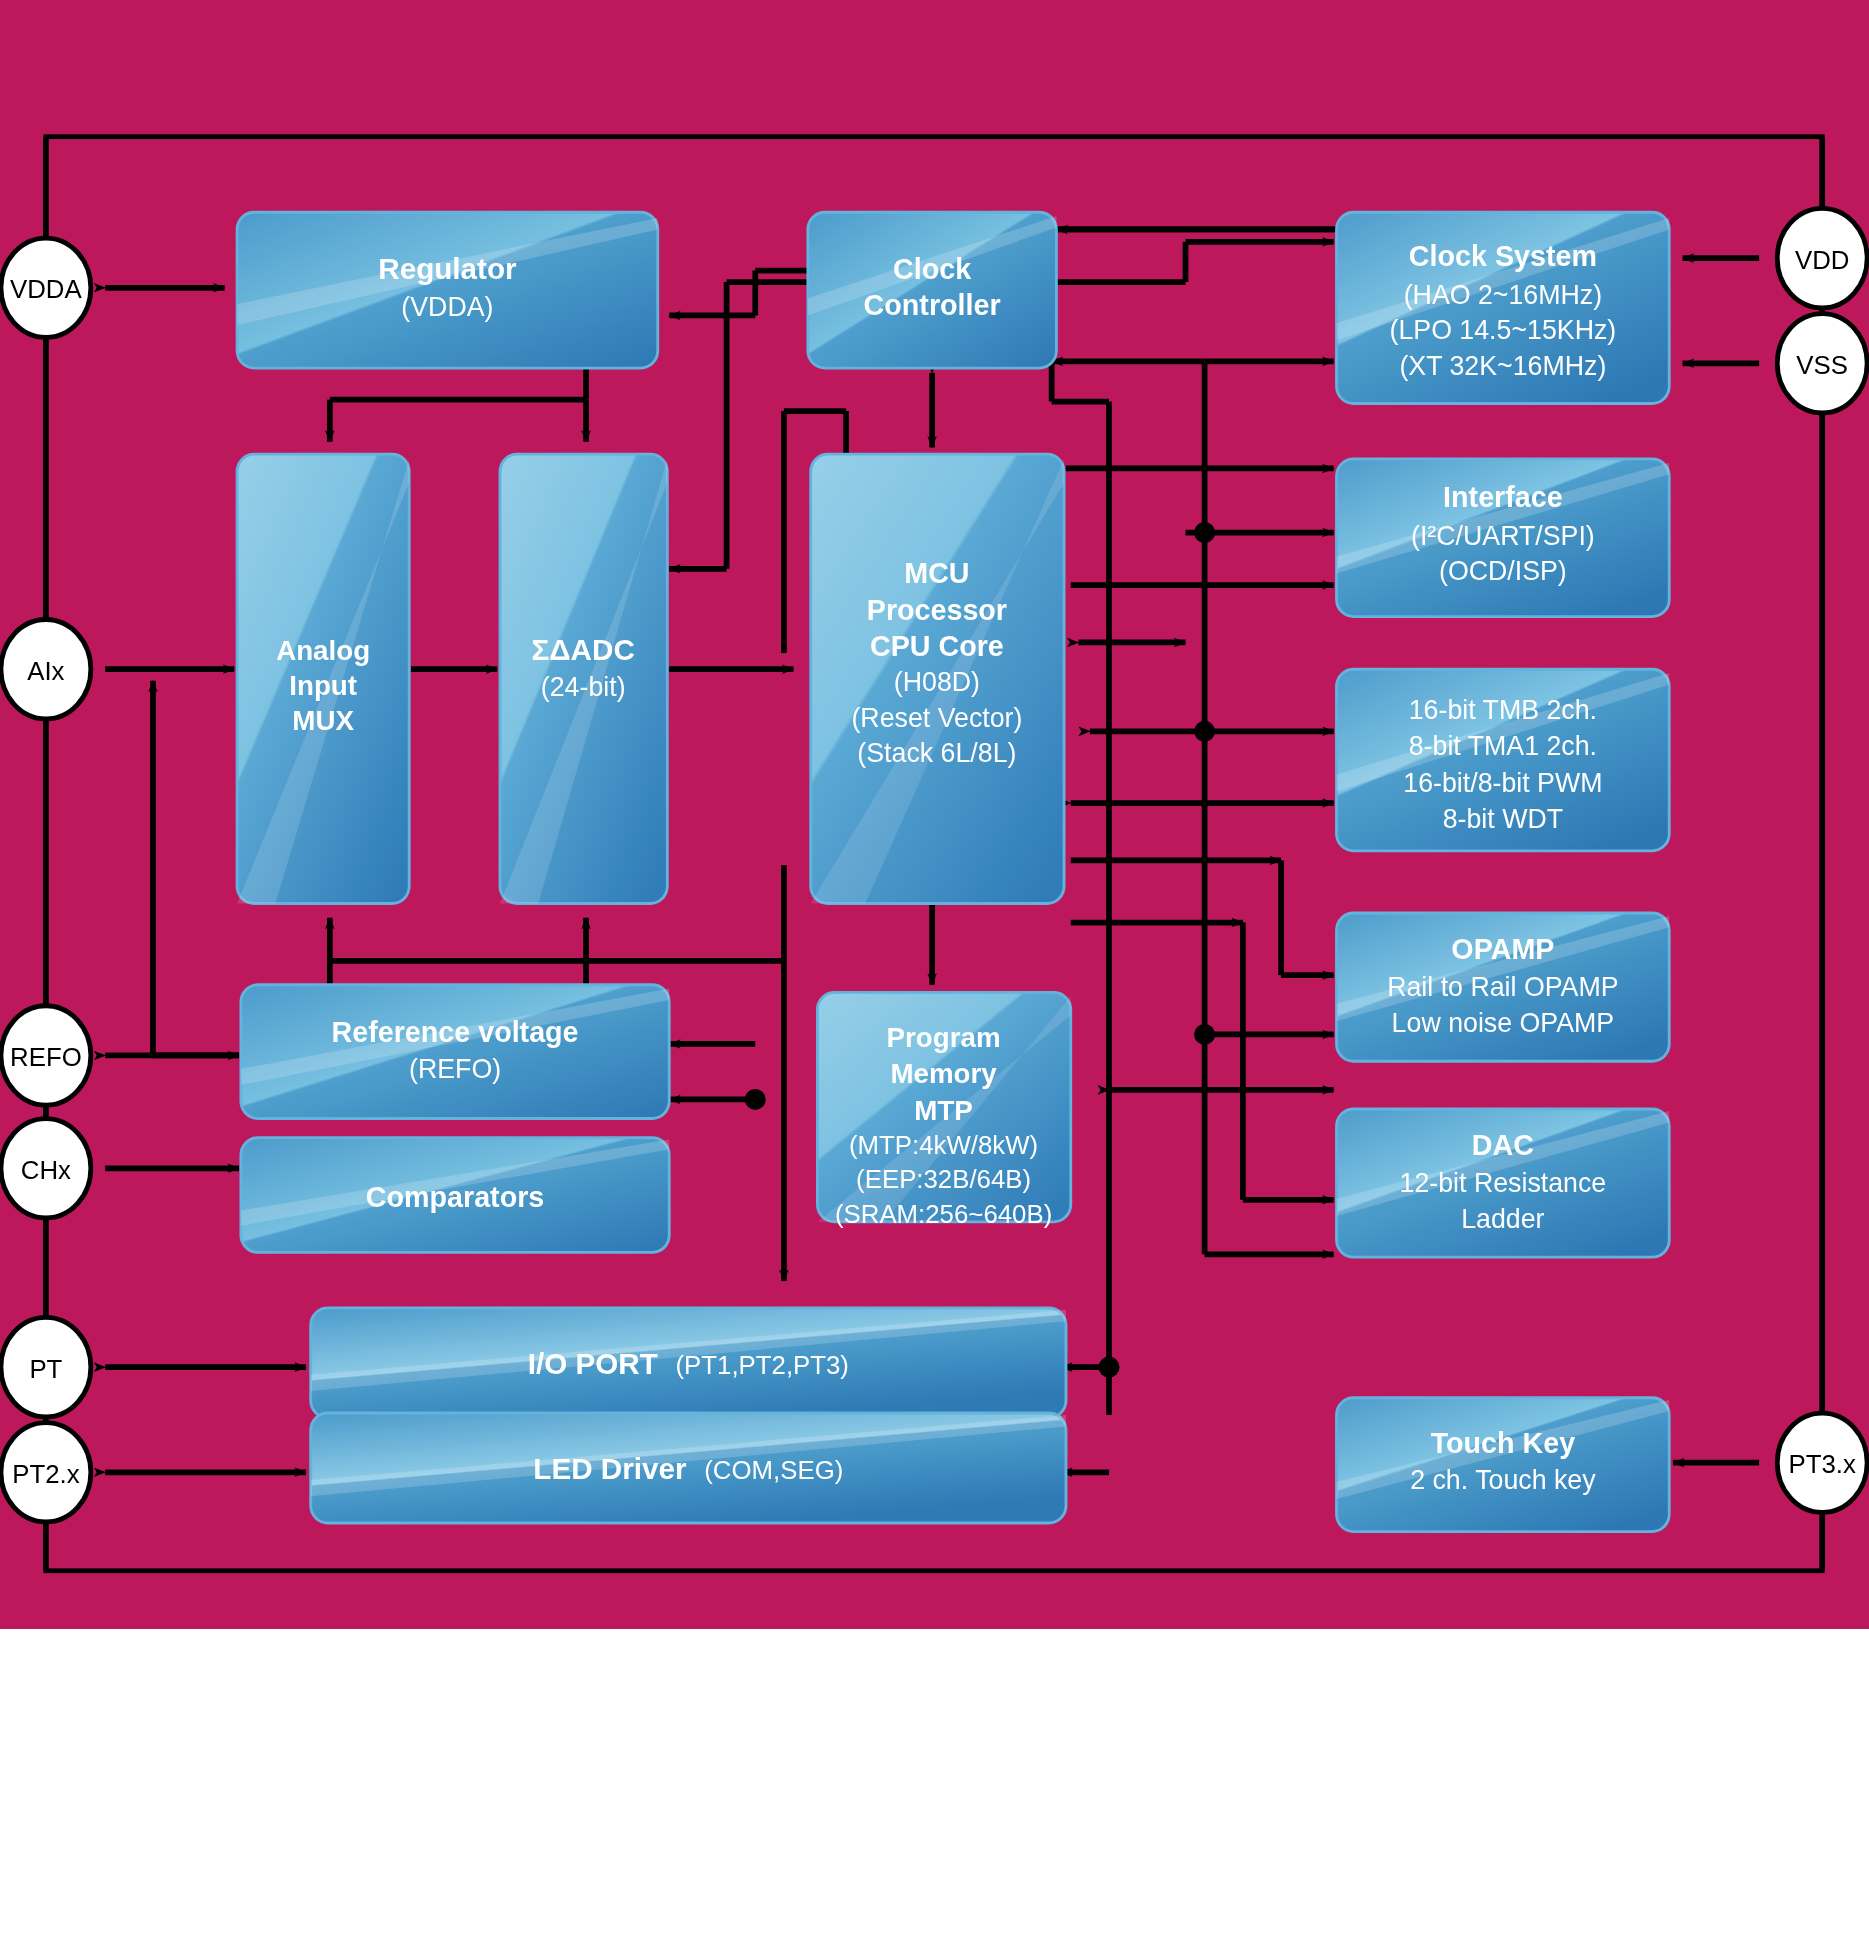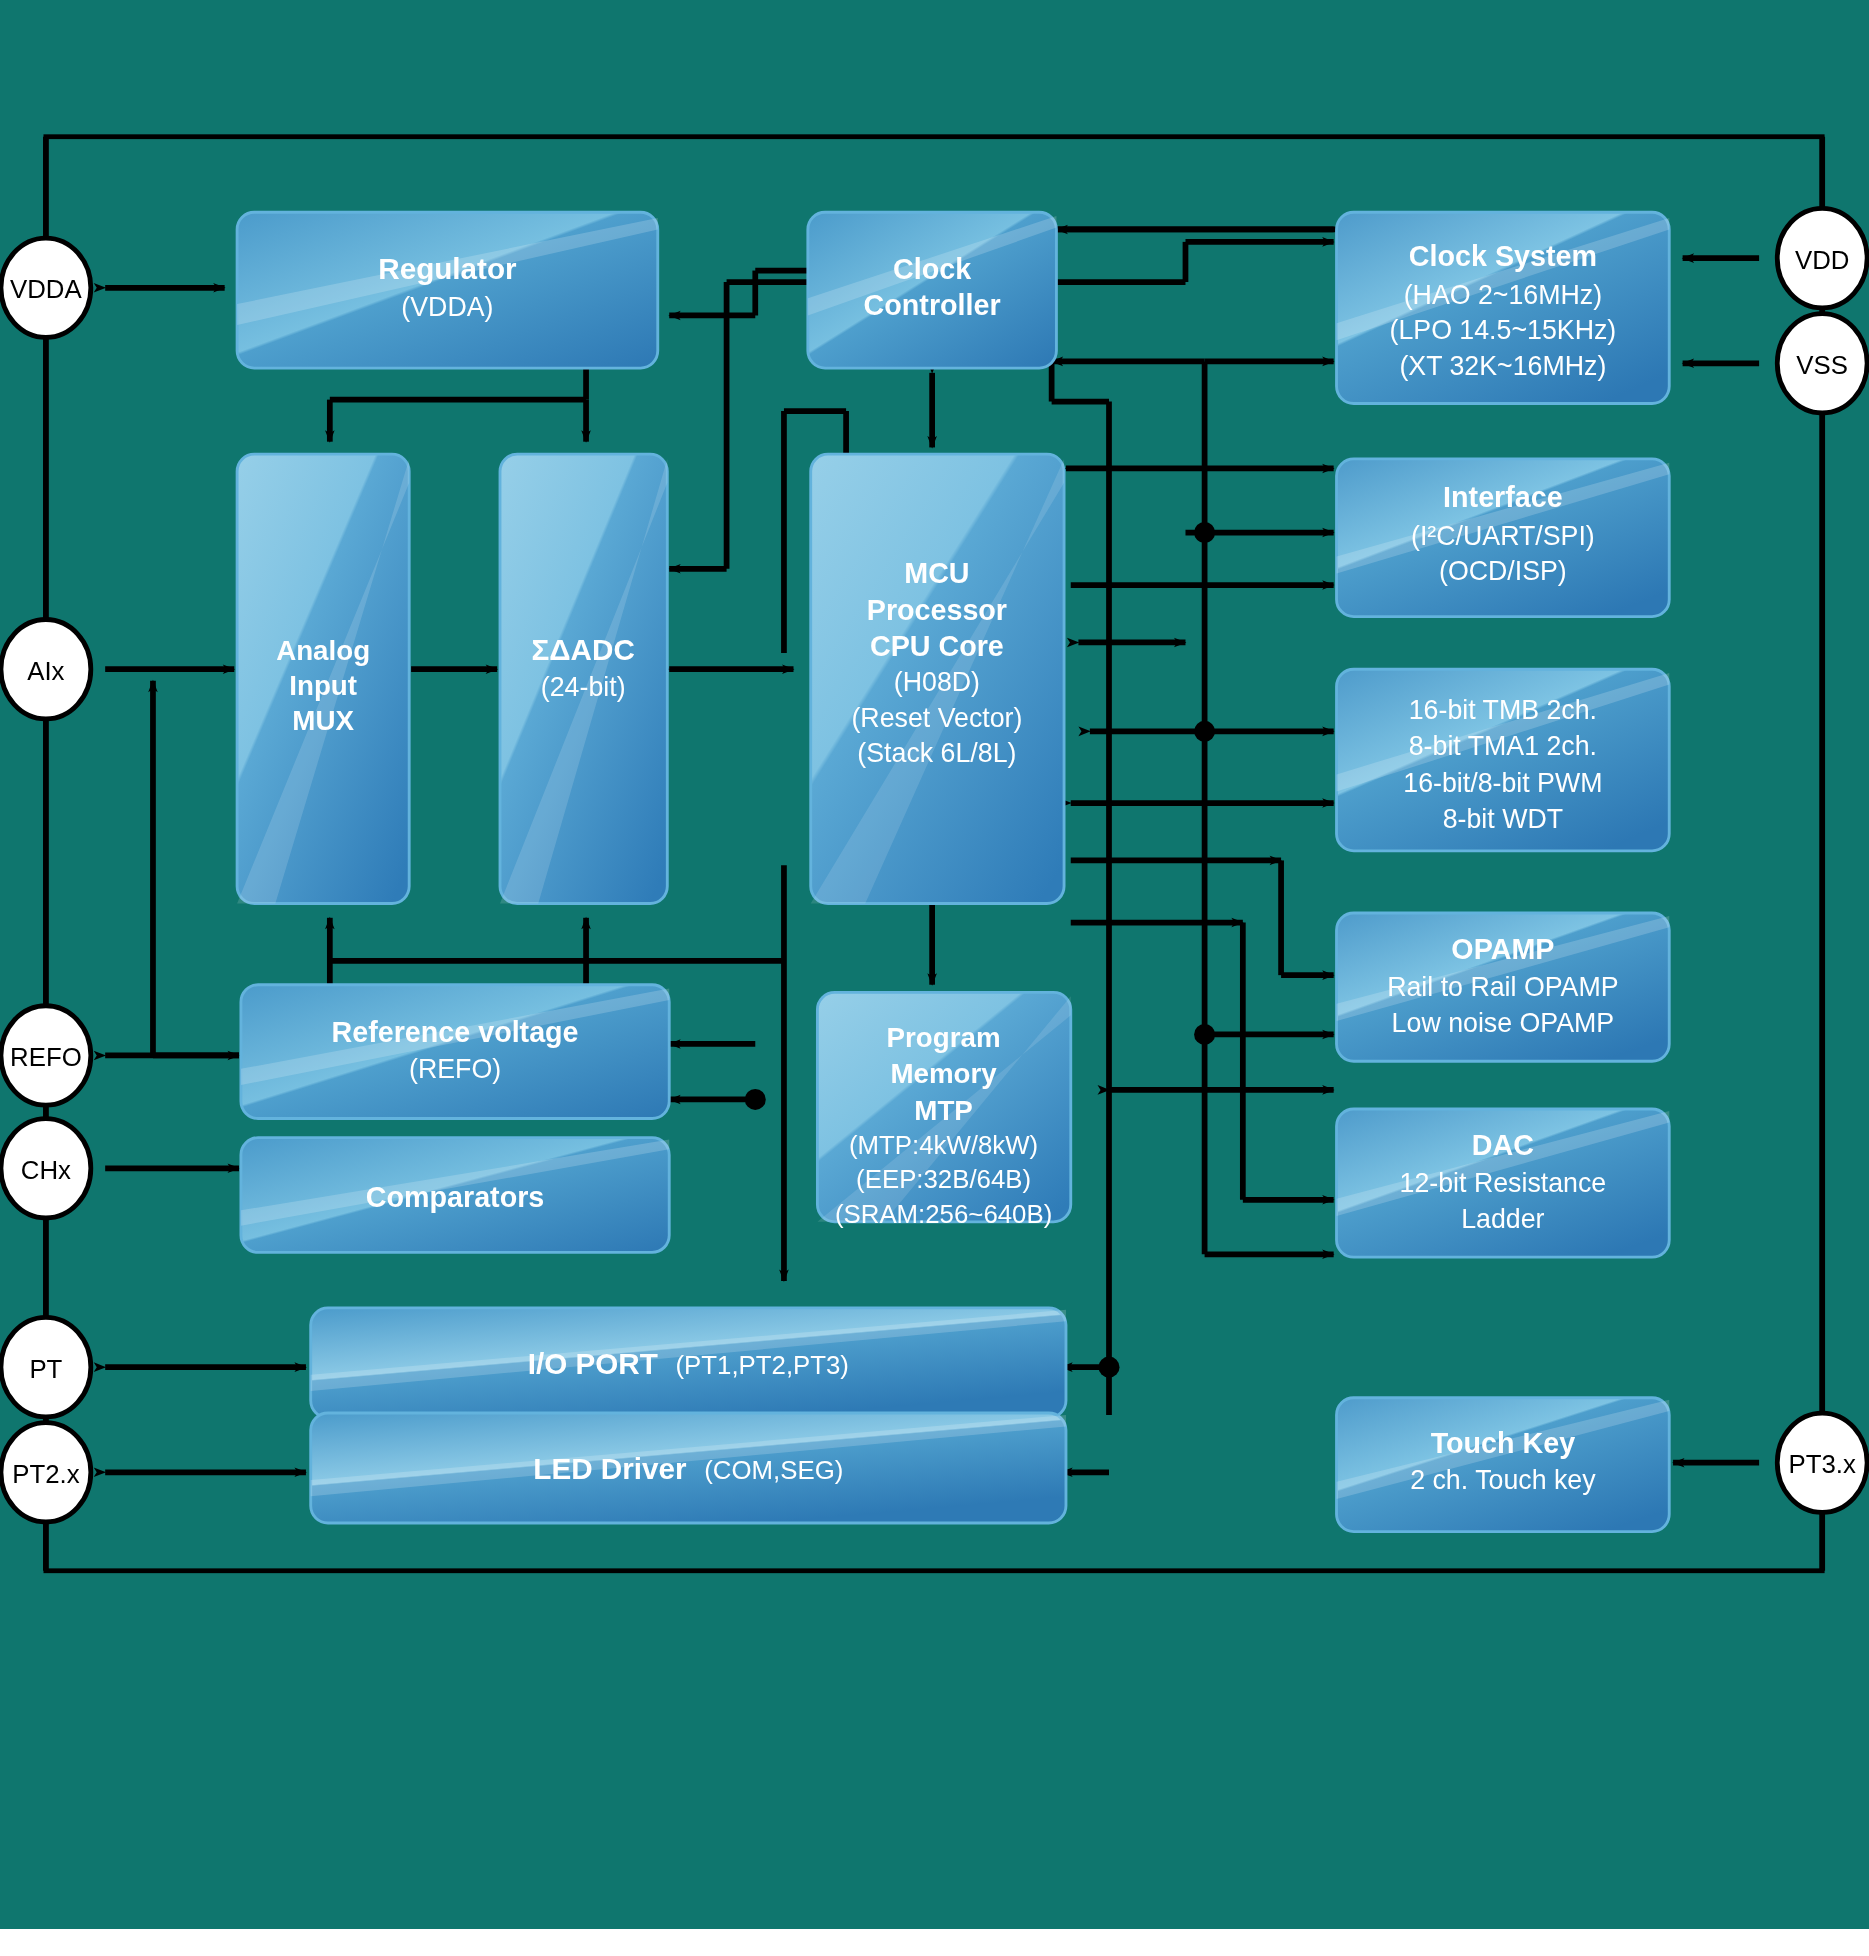--- a/index.html
+++ b/index.html
@@ -1,17 +1,17 @@
 <!DOCTYPE html>
 <html><head>
 <meta charset="utf-8">
 <style>
   html,body{margin:0;padding:0;background:#ffffff;}
   body{font-family:"Liberation Sans", sans-serif;}
-  #stage{position:relative;width:1870px;height:1929px;background:#0f766e;overflow:hidden;}
+  #stage{position:relative;width:1870px;height:1629px;background:#be185d;overflow:hidden;}
   svg{display:block;}
   .blk-title{font-weight:bold;fill:#ffffff;}
   .blk-sub{fill:#ffffff;}
   .pin-label{fill:#000000;font-size:27px;}
   text{font-family:"Liberation Sans", sans-serif;}
 </style>
 </head>
 <body>
 
 <div id="stage">

